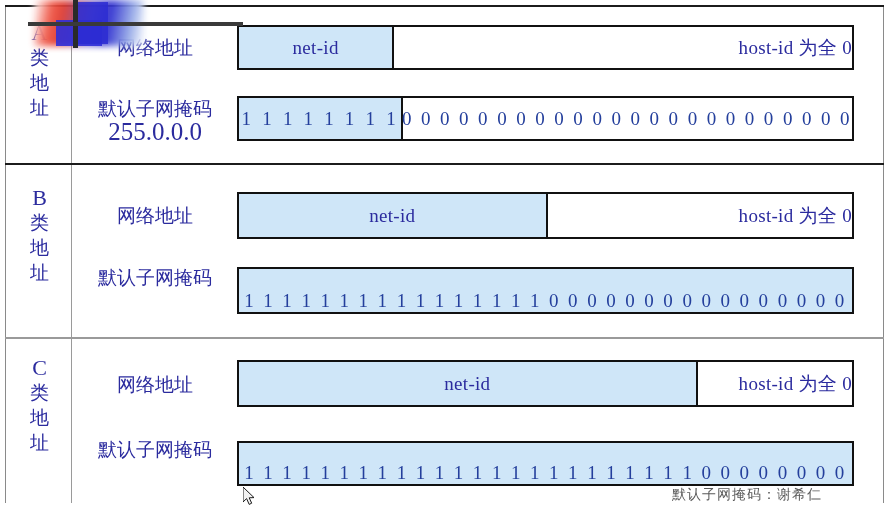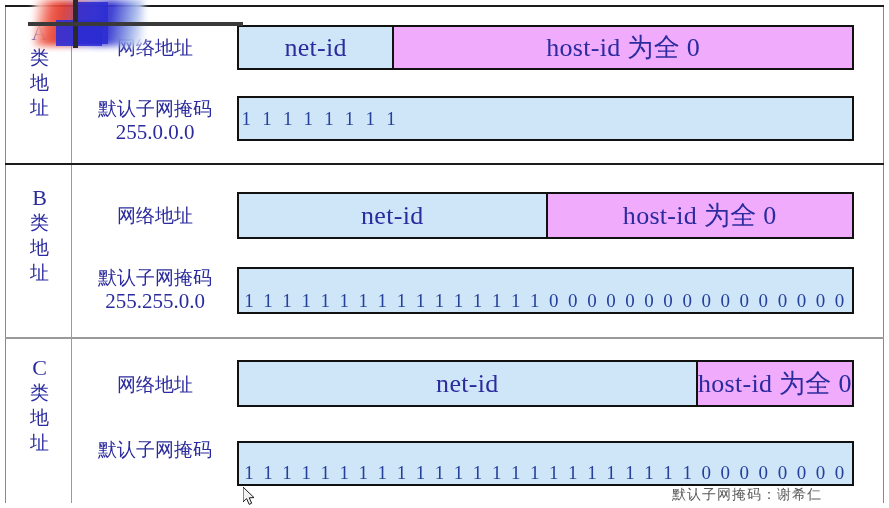--- a/index.html
+++ b/index.html
@@ -33,31 +33,31 @@
   }
   .class-label .cl-letter{font-family:"Liberation Serif",serif;font-size:22px;}
   .class-label .cl-cjk{font-family:"DejaVu Sans", sans-serif;font-size:19px;}
 
   
   .caption{
     position:absolute;color:#2b2b9e;text-align:center;
     font-family:"DejaVu Sans", sans-serif;
     font-size:19px;line-height:24px;width:150px;left:80px;
   }
-  .caption .mask-num{font-family:"Liberation Serif",serif;font-size:21px;letter-spacing:0px;}
+  .caption .mask-num{font-family:"Liberation Serif",serif;font-size:25px;letter-spacing:0px;}
 
   
   .bar{position:absolute;box-sizing:border-box;border:2px solid #111;
        display:flex;align-items:stretch;background:#cfe6f8;}
   .seg{display:flex;align-items:center;justify-content:center;box-sizing:border-box;
        color:#2b2b9e;font-family:"Liberation Serif",serif;}
   .seg.blue{background:#cfe6f8;}
-  .seg.pink{background:#f0abfc;}
+  .seg.pink{background:#ffffff;justify-content:flex-end;}
   .seg.divider{border-left:2px solid #111;}
-  .seg-label{font-size:26px;letter-spacing:0.3px;white-space:nowrap;}
+  .seg-label{font-size:19px;letter-spacing:0.3px;white-space:nowrap;}
   .bits{font-family:"Liberation Serif",serif;font-size:19px;color:#243f9c;
         letter-spacing:2.4px;white-space:nowrap;}
   .bits.ones{letter-spacing:3.2px;}
 
   
   .bar.solid{background:#cfe6f8;display:flex;align-items:flex-end;}
   .bar.solid .bits{width:100%;text-align:center;}
 
   
   .artifact{position:absolute;pointer-events:none;}
@@ -112,33 +112,35 @@
     </div>
     <div class="seg pink divider" style="width:75%;">
       <span class="seg-label">host-id 为全 0</span>
     </div>
   </div>
 
   <div class="bar" style="left:237px;top:96px;width:617px;height:45px;">
     <div class="seg blue" style="width:26.5%;">
       <span class="bits ones">1 1 1 1 1 1 1 1</span>
     </div>
+    <div class="seg pink divider" style="width:73.5%;">
+      <span class="bits">0 0 0 0 0 0 0 0 0 0 0 0 0 0 0 0 0 0 0 0 0 0 0 0</span>
+    </div>
   </div>
 
   <div class="class-label" style="top:185px;left:14px;">
     <div class="cl-letter">B</div>
     <div class="cl-cjk">类</div>
     <div class="cl-cjk">地</div>
     <div class="cl-cjk">址</div>
   </div>
 
   <div class="caption" style="top:203px;">网络地址</div>
   <div class="caption" style="top:265px;">
     <div>默认子网掩码</div>
-    <div class="mask-num">255.255.0.0</div>
   </div>
 
   <div class="bar" style="left:237px;top:192px;width:617px;height:47px;">
     <div class="seg blue" style="width:50%;">
       <span class="seg-label">net-id</span>
     </div>
     <div class="seg pink divider" style="width:50%;">
       <span class="seg-label">host-id 为全 0</span>
     </div>
   </div>

